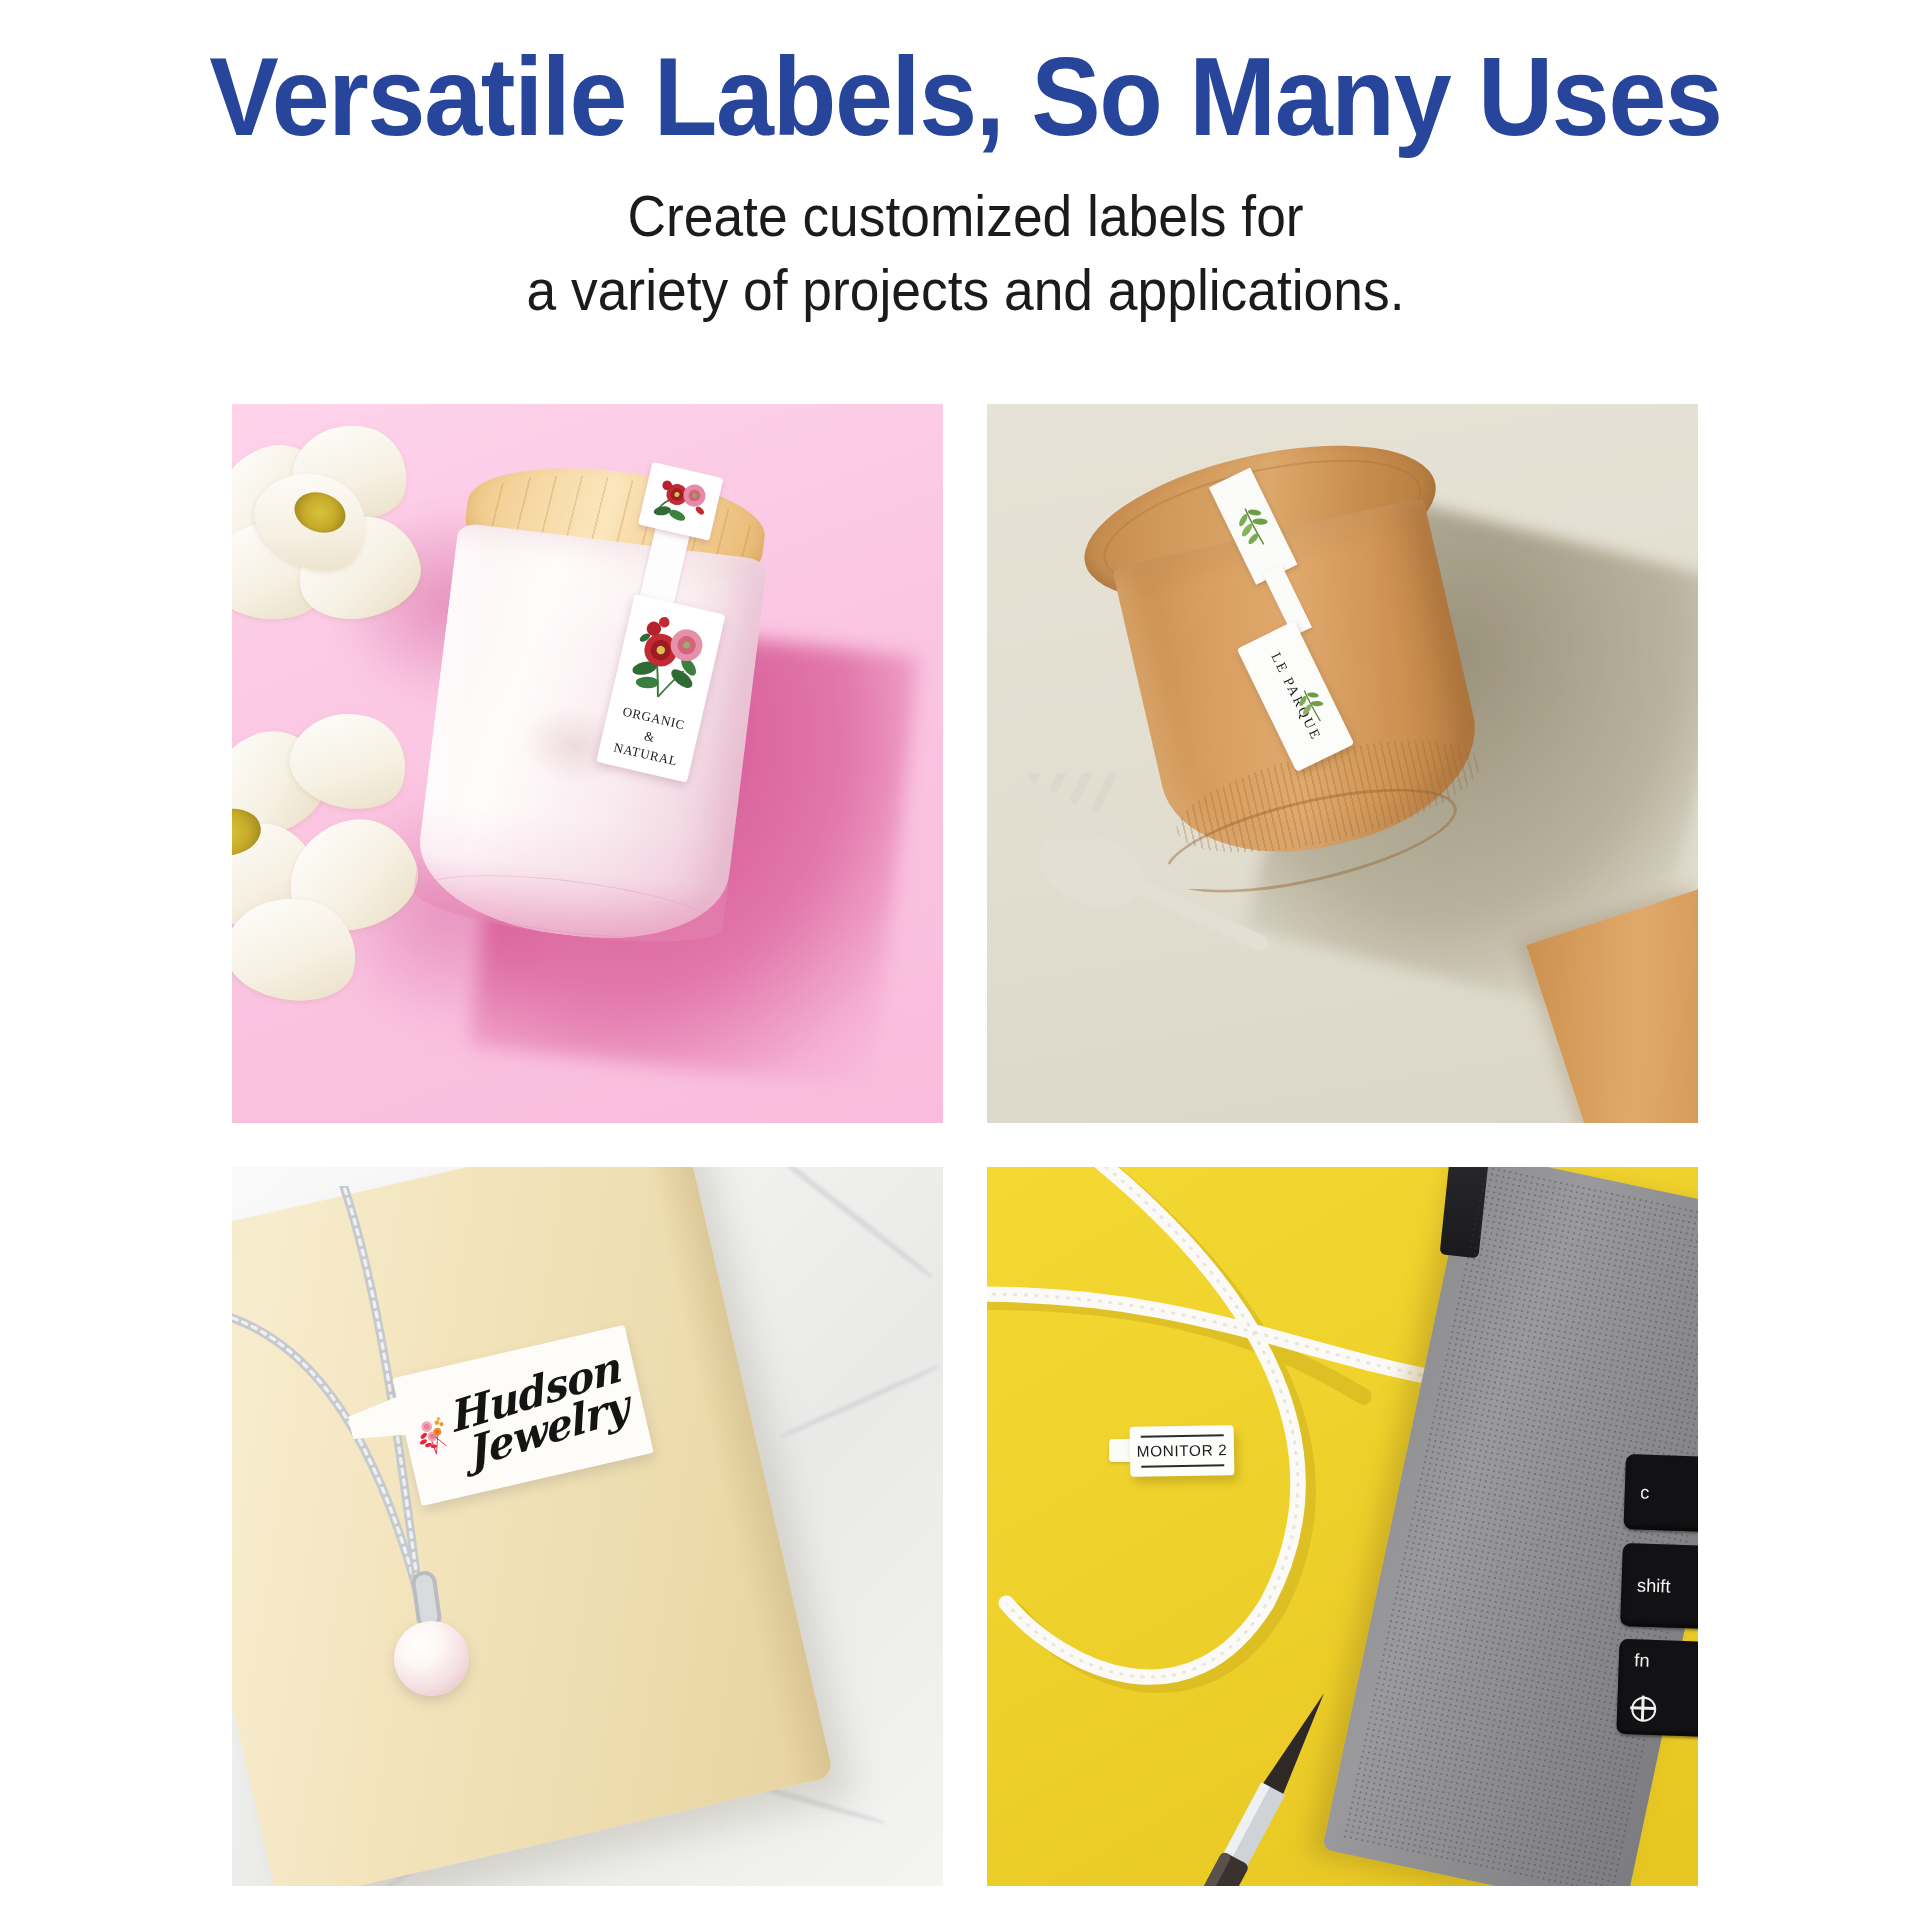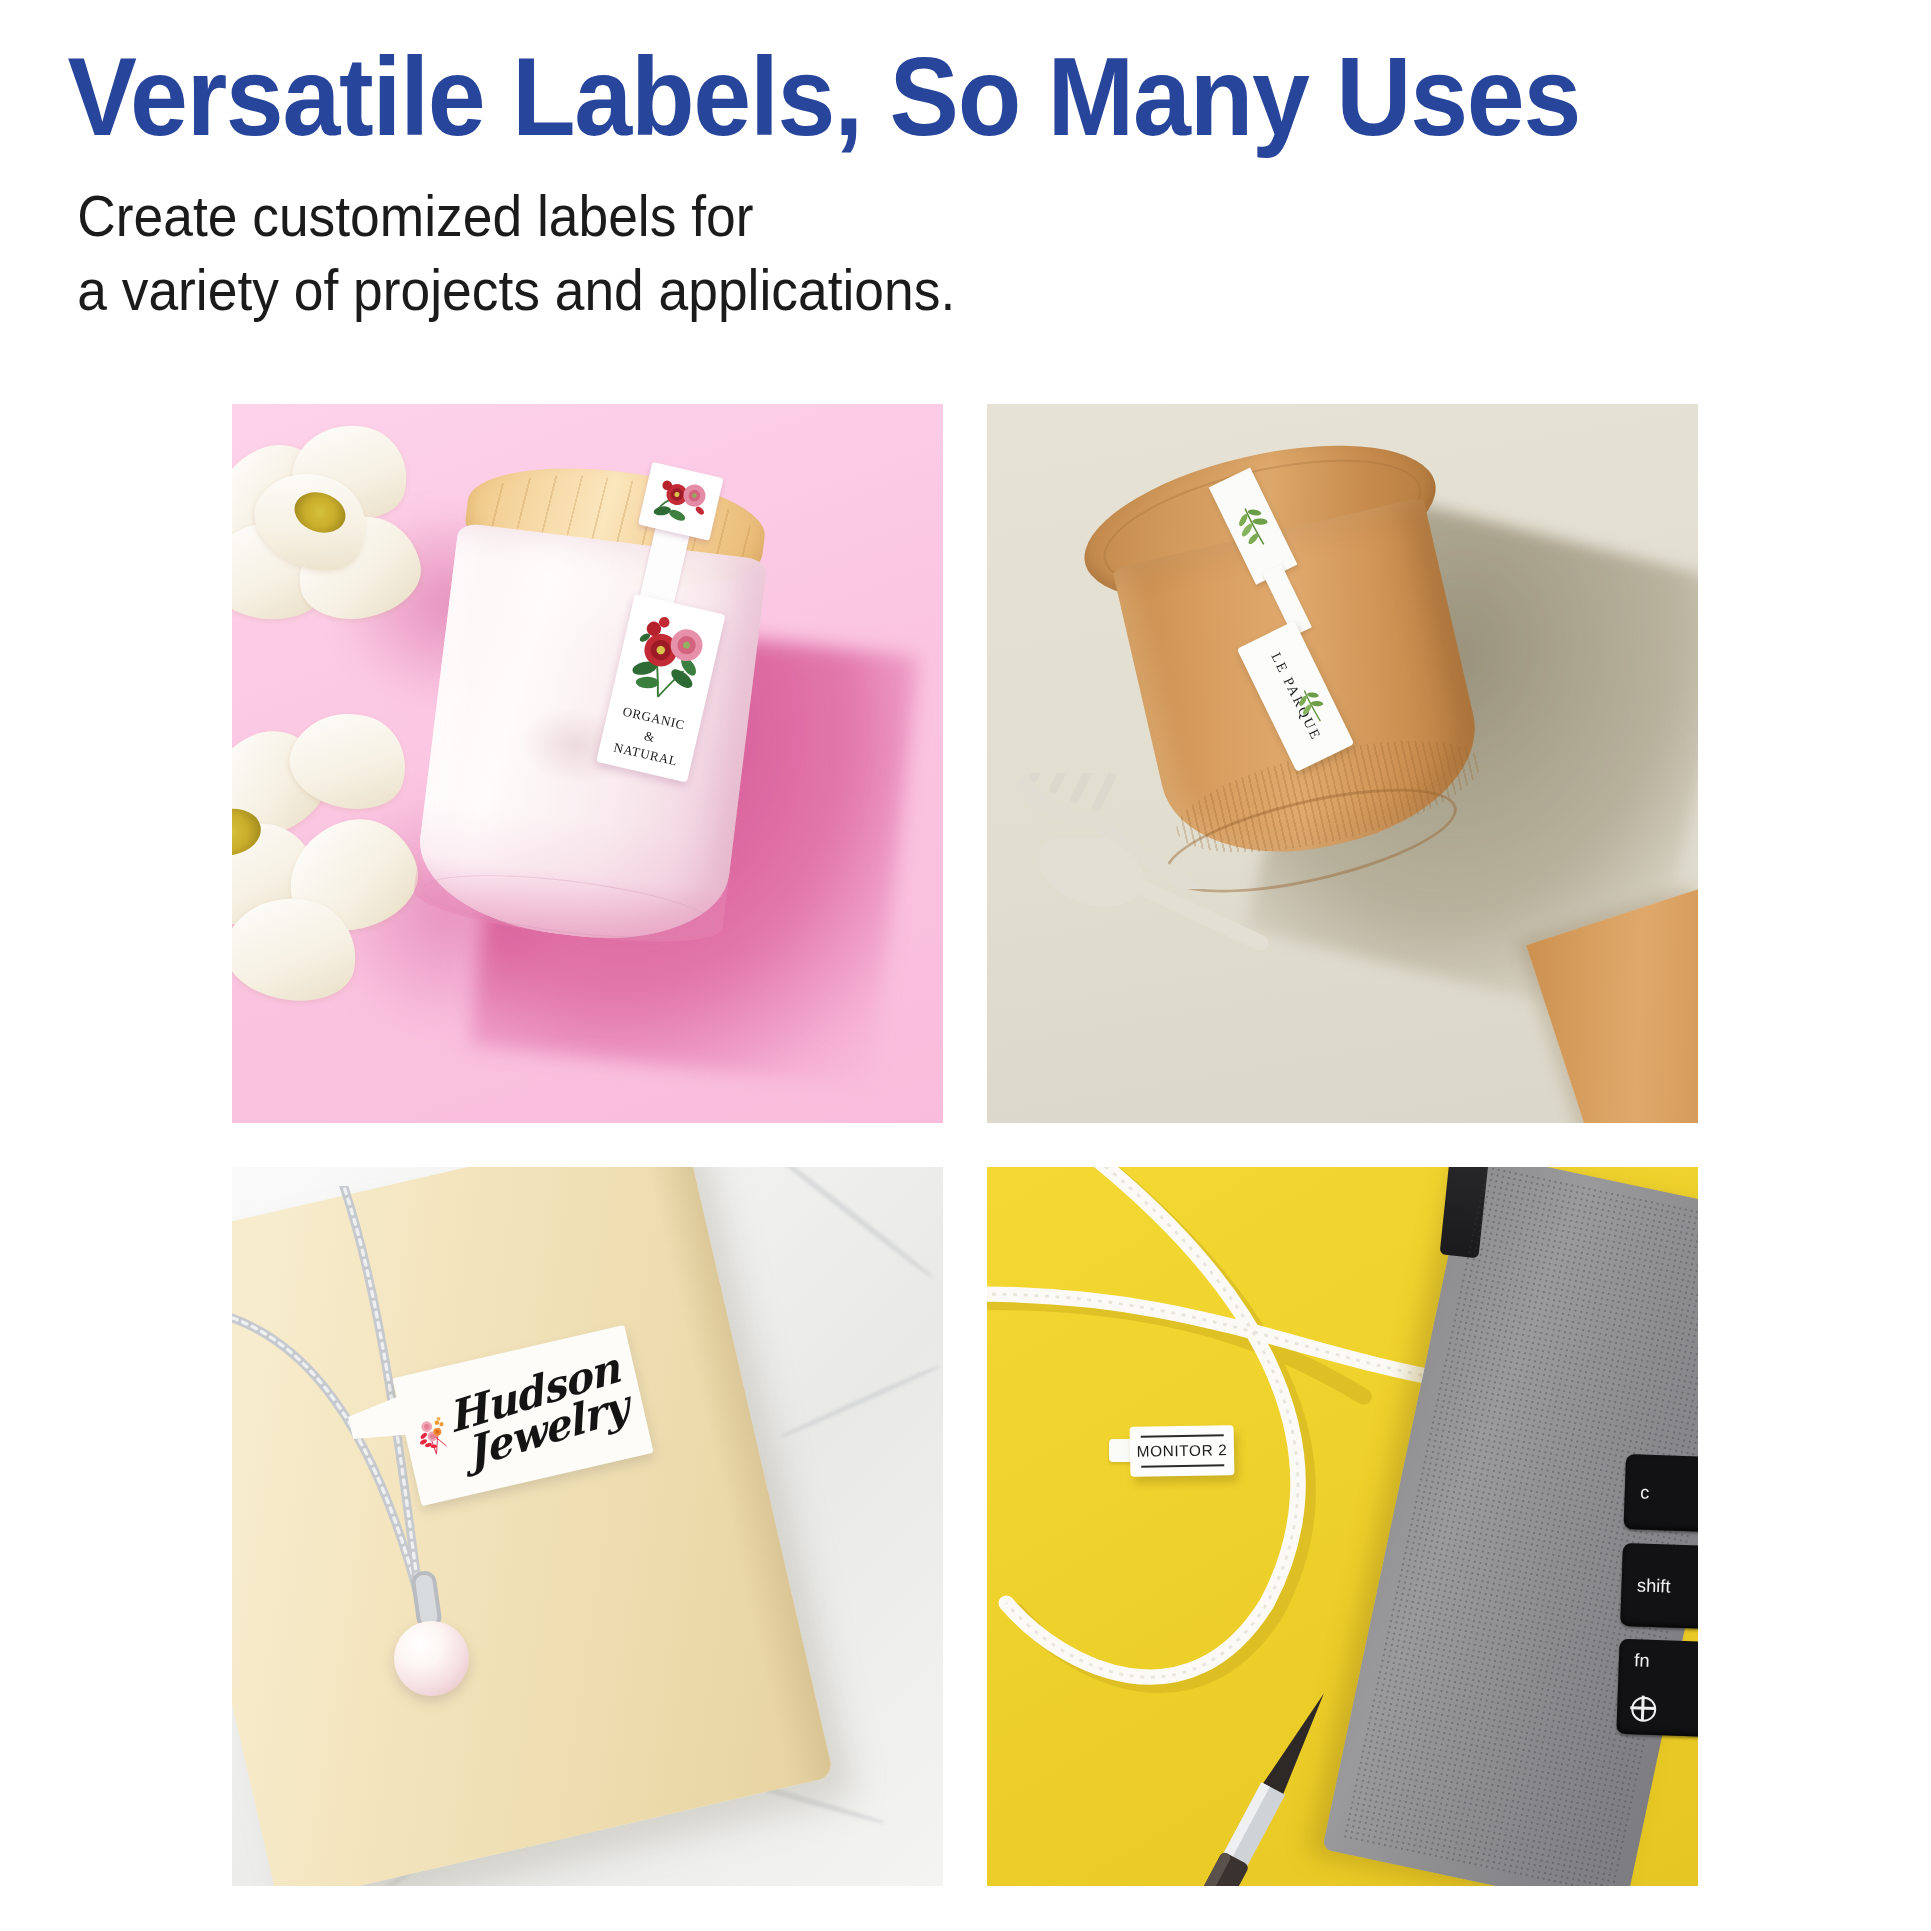--- a/index.html
+++ b/index.html
@@ -2,21 +2,21 @@
 <html><head>
 <meta charset="utf-8">
 <style>
   * { margin:0; padding:0; box-sizing:border-box; }
   html,body { width:1931px; height:1931px; background:#ffffff; }
   body { font-family:"Liberation Sans", sans-serif; overflow:hidden; }
 
   .page { position:relative; width:1931px; height:1931px; background:#fff; }
 
   
-  .header { padding-top:37px; }
+  .header { padding-top:37px; text-align:center; }
   .headline {
     font-family:"Liberation Sans Narrow","Liberation Sans",sans-serif;
     font-weight:bold; font-size:112px; line-height:1.08;
     letter-spacing:-1.4px; transform:scaleX(0.93); transform-origin:center;
     white-space:nowrap;
   }
   .subline {
     margin-top:21px;
     font-family:"Liberation Sans Narrow","Liberation Sans",sans-serif;
     font-size:58px; line-height:1.28; color:#1b1b1b;

